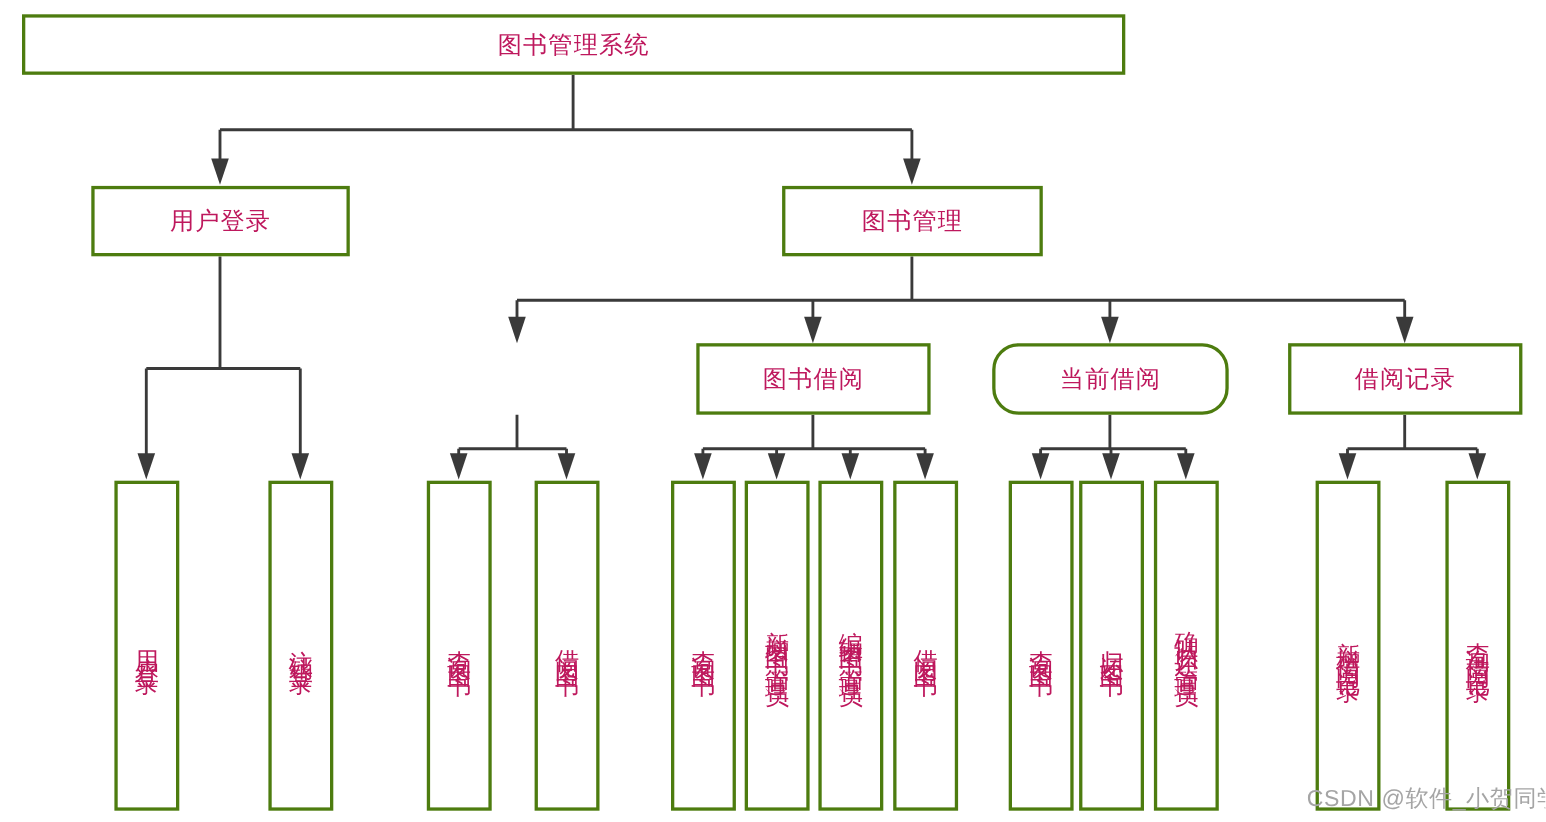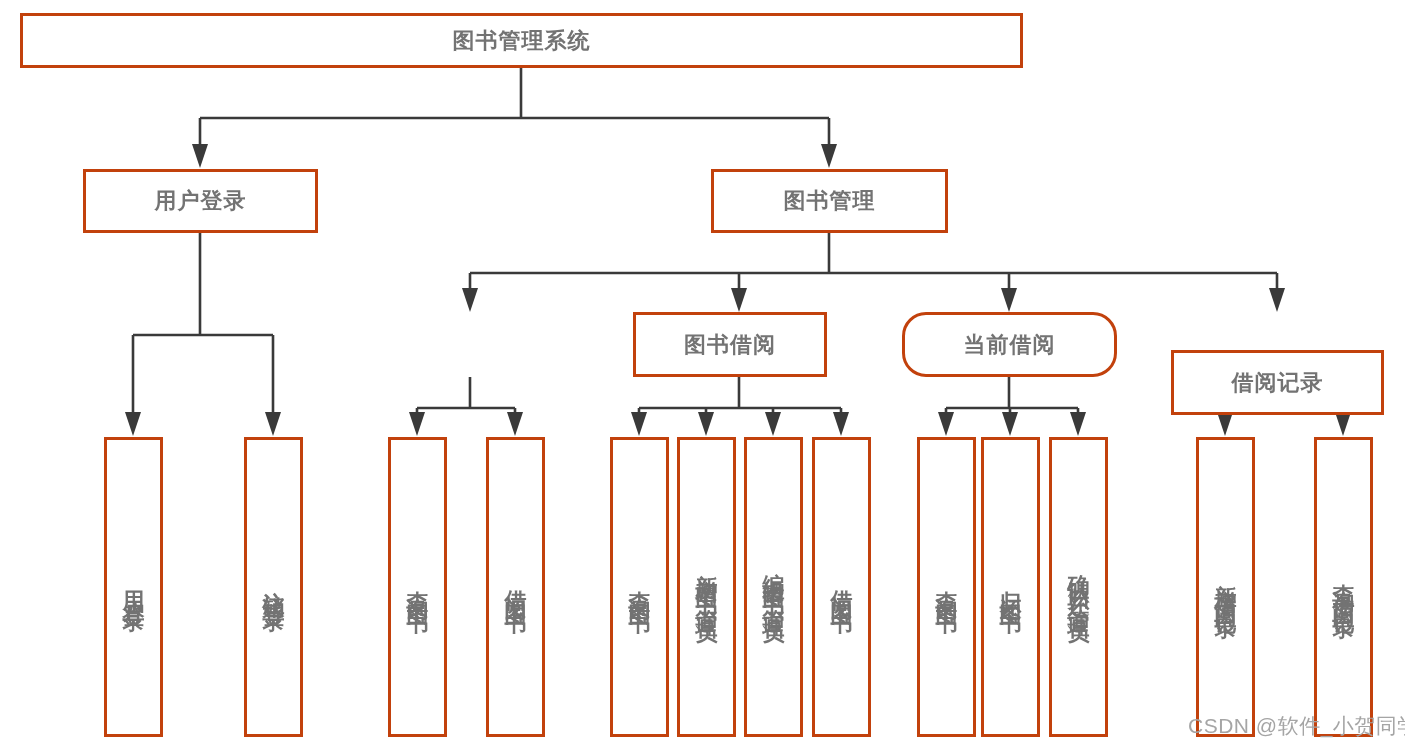--- a/index.html
+++ b/index.html
@@ -20,27 +20,26 @@
     left: 0;
     top: 0;
     width: 1405px;
     height: 747px;
     z-index: 1;
   }
   .node {
     position: absolute;
     box-sizing: border-box;
     background: #ffffff;
-    border: 3px solid #c2410c;
+    border: 3px solid #4d7c0f;
     display: flex;
     align-items: center;
     justify-content: center;
-    color: #737373;
+    color: #be185d;
     z-index: 2;
-    font-weight: bold;
   }
   .hnode {
     font-size: 22px;
     letter-spacing: 1px;
     white-space: nowrap;
   }
   .vnode {
     writing-mode: vertical-lr;
     text-orientation: mixed;
     font-size: 22px;
@@ -108,23 +107,23 @@
       <path d="M1217 412 L1233 412 L1225 436 Z"></path>
       <path d="M1335 412 L1351 412 L1343 436 Z"></path>
     </g>
   </svg>
 
   <div class="node hnode" style="left:20px; top:13px; width:1003px; height:55px;">图书管理系统</div>
 
   <div class="node hnode" style="left:83px; top:169px; width:235px; height:64px;">用户登录</div>
   <div class="node hnode" style="left:711px; top:169px; width:237px; height:64px;">图书管理</div>
 
-  <div class="node hnode" style="left:633px; top:312px; width:194px; height:65px;">图书借阅</div>
+  <div class="node hnode" style="left:633px; top:312px; width:213px; height:65px;">图书借阅</div>
   <div class="node hnode" style="left:902px; top:312px; width:215px; height:65px;border-radius:24px;">当前借阅</div>
-  <div class="node hnode" style="left:1171px; top:312px; width:213px; height:65px;margin-top:38px;">借阅记录</div>
+  <div class="node hnode" style="left:1171px; top:312px; width:213px; height:65px;">借阅记录</div>
 
   <div class="node vnode" style="left:104px; top:437px; width:59px; height:300px;">用户登录</div>
   <div class="node vnode" style="left:244px; top:437px; width:59px; height:300px;">注销登录</div>
 
   <div class="node vnode" style="left:388px; top:437px; width:59px; height:300px;">查询图书</div>
   <div class="node vnode" style="left:486px; top:437px; width:59px; height:300px;">借阅图书</div>
 
   <div class="node vnode" style="left:610px; top:437px; width:59px; height:300px;">查询图书</div>
   <div class="node vnode" style="left:677px; top:437px; width:59px; height:300px;">新增图书（管理员）</div>
   <div class="node vnode" style="left:744px; top:437px; width:59px; height:300px;">编辑图书（管理员）</div>

